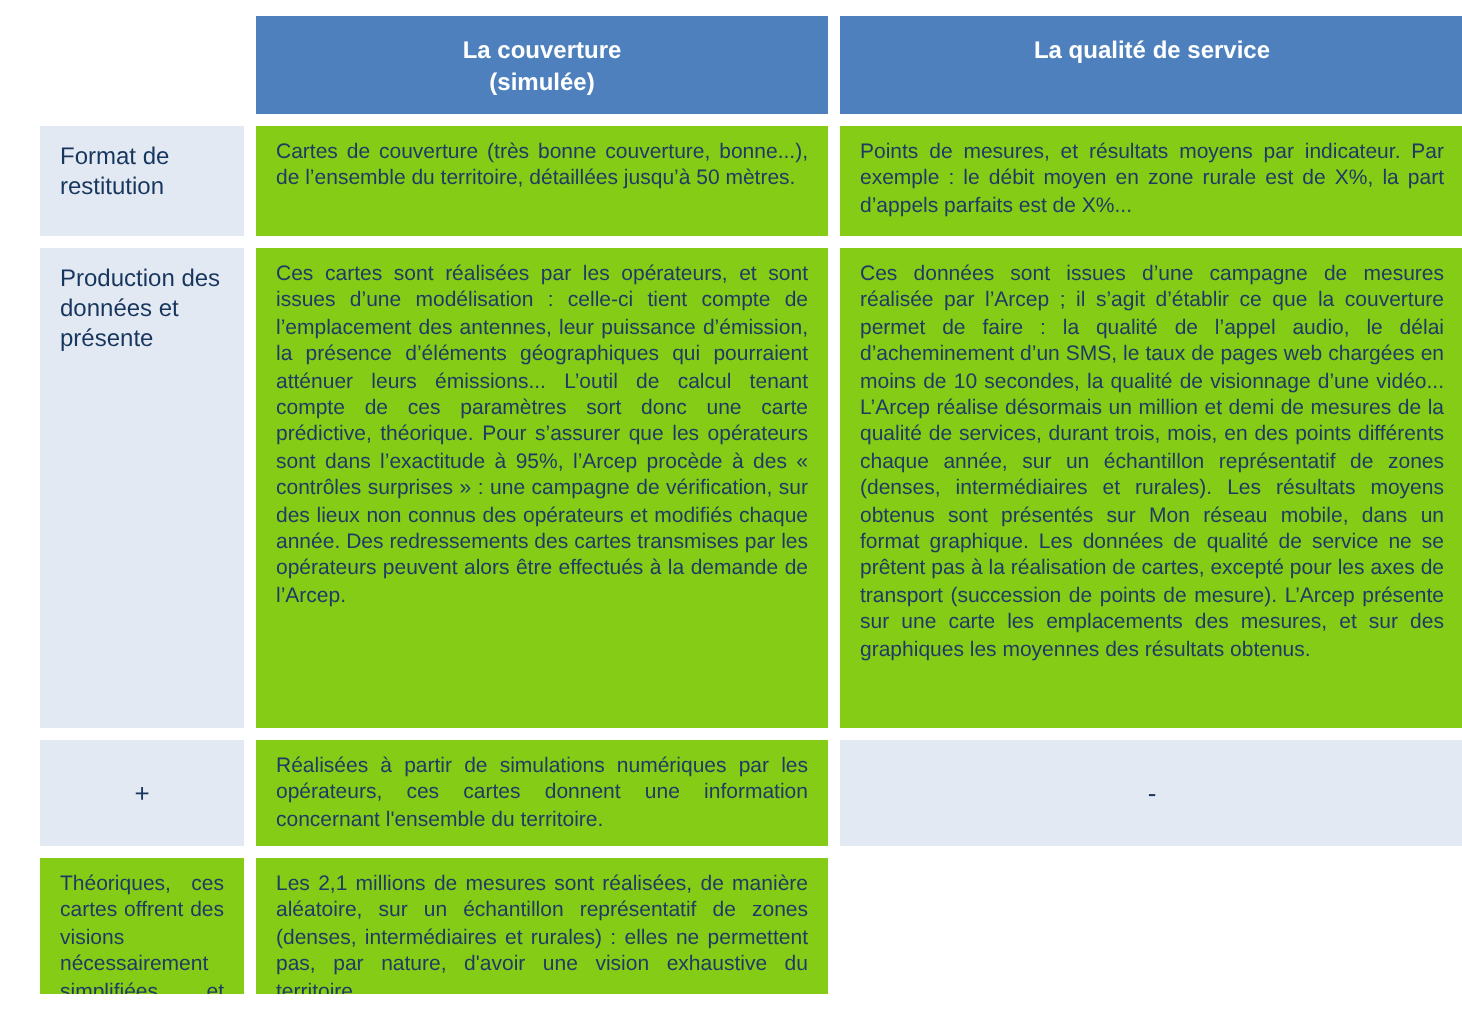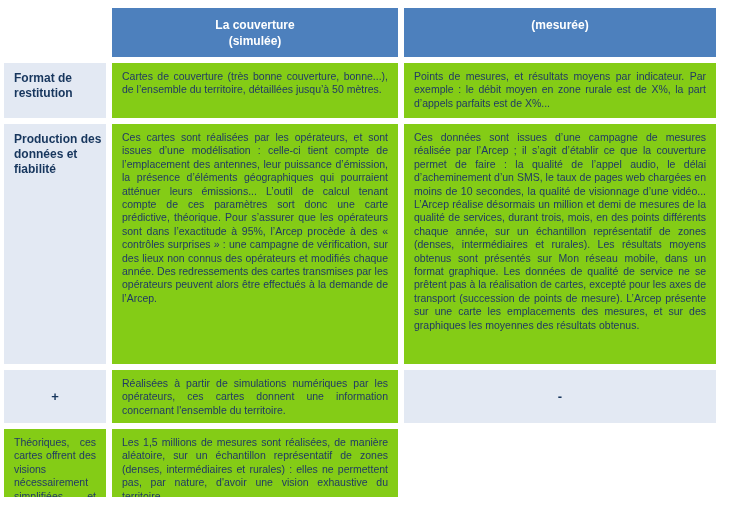--- a/index.html
+++ b/index.html
@@ -6,21 +6,21 @@
     margin: 0;
     padding: 0;
     background: #ffffff;
   }
   .page {
     position: relative;
     width: 731px;
     height: 506px;
     background: #ffffff;
     box-sizing: border-box;
-    padding: 8px 0 0 4px;
+    padding: 8px 0 0 20px;
     font-family: "Liberation Sans", sans-serif;
     color: #213a65;
   }
   .grid {
     display: grid;
     grid-template-columns: 102px 286px 312px;
     grid-template-rows: 49px 55px 240px 53px 68px;
     gap: 6px;
     width: 712px;
   }
@@ -36,21 +36,21 @@
     color: #ffffff;
     font-weight: bold;
     font-size: 12px;
     line-height: 16px;
     text-align: center;
     padding-top: 9px;
   }
   .label {
     background: #e3e9f3;
     color: #17365d;
-    font-weight: bold;
+    font-weight: normal;
     font-size: 12px;
     line-height: 15px;
     padding: 8px 4px 0 10px;
   }
   .label.sign {
     display: flex;
     align-items: center;
     justify-content: center;
     padding: 0;
     font-size: 13px;
@@ -69,32 +69,32 @@
 
 <div class="page">
   <div class="grid">
 
     <div class="cell corner"></div>
     <div class="cell head">
       <div>La couverture</div>
       <div>(simulée)</div>
     </div>
     <div class="cell head">
-      <div>(mesurée)</div>
+      <div>La qualité de service</div>
     </div>
 
     <div class="cell label">Format de restitution</div>
     <div class="cell body-cell">Cartes de couverture (très bonne couverture, bonne...), de l’ensemble du territoire, détaillées jusqu’à 50 mètres.</div>
     <div class="cell body-cell">Points de mesures, et résultats moyens par indicateur. Par exemple : le débit moyen en zone rurale est de X%, la part d’appels parfaits est de X%...</div>
 
-    <div class="cell label">Production des données et fiabilité</div>
+    <div class="cell label">Production des données et présente</div>
     <div class="cell body-cell">Ces cartes sont réalisées par les opérateurs, et sont issues d’une modélisation : celle-ci tient compte de l’emplacement des antennes, leur puissance d’émission, la présence d’éléments géographiques qui pourraient atténuer leurs émissions... L’outil de calcul tenant compte de ces paramètres sort donc une carte prédictive, théorique. Pour s’assurer que les opérateurs sont dans l’exactitude à 95%, l’Arcep procède à des « contrôles surprises » : une campagne de vérification, sur des lieux non connus des opérateurs et modifiés chaque année. Des redressements des cartes transmises par les opérateurs peuvent alors être effectués à la demande de l’Arcep.</div>
     <div class="cell body-cell">Ces données sont issues d’une campagne de mesures réalisée par l’Arcep ; il s’agit d’établir ce que la couverture permet de faire : la qualité de l’appel audio, le délai d’acheminement d’un SMS, le taux de pages web chargées en moins de 10 secondes, la qualité de visionnage d’une vidéo... L’Arcep réalise désormais un million et demi de mesures de la qualité de services,  durant trois, mois, en des points différents chaque année, sur un échantillon représentatif de zones (denses, intermédiaires et rurales). Les résultats moyens obtenus sont présentés sur Mon réseau mobile, dans un format graphique. Les données de qualité de service ne se prêtent pas à la réalisation de cartes, excepté pour les axes de transport (succession de points de mesure). L’Arcep présente sur une carte les emplacements des mesures, et sur des graphiques les moyennes des résultats obtenus.</div>
 
     <div class="cell label sign">+</div>
     <div class="cell body-cell">Réalisées à partir de simulations numériques par les opérateurs, ces cartes donnent une information concernant l'ensemble du territoire.</div>
 
     <div class="cell label sign">-</div>
     <div class="cell body-cell">Théoriques, ces cartes offrent des visions nécessairement simplifiées et donc encore information de la réalité.</div>
-    <div class="cell body-cell">Les 1,5 millions de mesures sont réalisées, de manière aléatoire, sur un échantillon représentatif de zones (denses, intermédiaires et rurales) : elles ne permettent pas, par nature, d'avoir une vision exhaustive du territoire.</div>
+    <div class="cell body-cell">Les 2,1 millions de mesures sont réalisées, de manière aléatoire, sur un échantillon représentatif de zones (denses, intermédiaires et rurales) : elles ne permettent pas, par nature, d'avoir une vision exhaustive du territoire.</div>
 
   </div>
 </div>
 
 </body></html>

